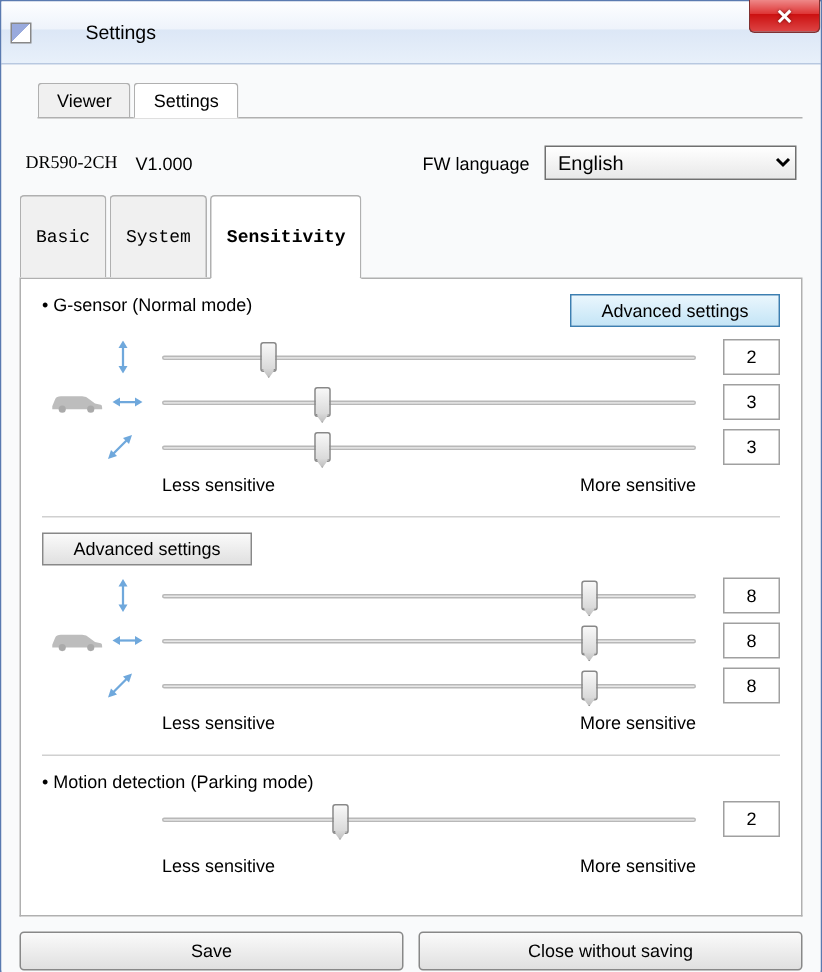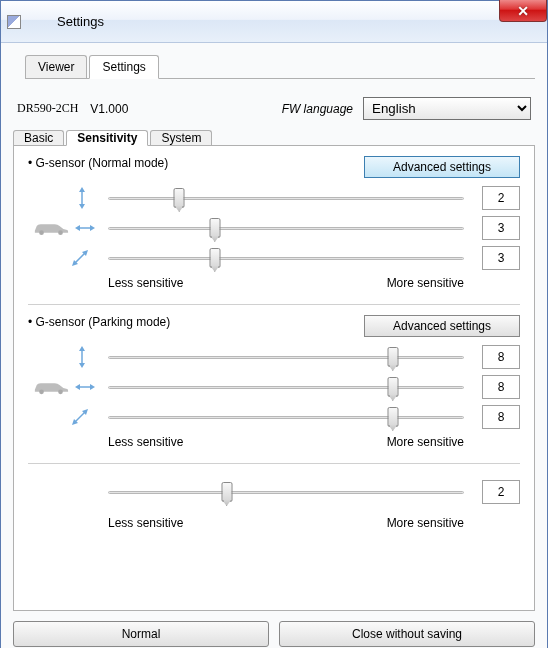--- a/index.html
+++ b/index.html
@@ -11,30 +11,30 @@
 .close-btn { position: absolute; right: 0; top: -1px; width: 48px; height: 22px; background: linear-gradient(to bottom, #e88 0%, #d33 45%, #c11 46%, #d44 100%); border: 1px solid #803030; border-top: none; border-radius: 0 0 4px 4px; display: flex; align-items: center; justify-content: center; cursor: pointer; }
 .close-x { color: #fff; font-size: 14px; font-weight: bold; text-shadow: 0 0 2px rgba(0,0,0,0.5); }
 .content { padding: 12px; background: #f9fafb; height: calc(100% - 30px); display: flex; flex-direction: column; }
 .top-tabs { margin-bottom: 10px; padding-left: 12px; }
 .tab-row { display: flex; border-bottom: 1px solid #b0b0b0; }
 .tab { padding: 4px 12px; border: 1px solid #b0b0b0; border-bottom: none; background: #f0f0f0; margin-right: 2px; cursor: pointer; border-radius: 3px 3px 0 0; position: relative; }
 .tab.active { background: #fff; border-bottom: 1px solid #fff; margin-bottom: -1px; z-index: 1; }
 .fw-info { display: flex; align-items: center; padding: 8px 4px 10px 4px; }
 .model { margin-right: 12px; font-family: Liberation Serif, serif; }
 .version { margin-right: auto; }
-.lang-label { margin-right: 10px; font-style: italic; }
+.lang-label { margin-right: 10px; }
 .lang-select { width: 168px; padding: 2px 4px; border: 1px solid #707070; background: linear-gradient(to bottom, #fff, #e8e8e8); cursor: pointer; }
 .sub-tabs { display: flex; border-bottom: 1px solid #b0b0b0; }
-.sub-tab { padding: 0 10px; border: 1px solid #b0b0b0; border-bottom: none; background: #f0f0f0; margin-right: 2px; cursor: pointer; border-radius: 3px 3px 0 0; }
+.sub-tab { padding: 20px 10px; border: 1px solid #b0b0b0; border-bottom: none; background: #f0f0f0; margin-right: 2px; cursor: pointer; border-radius: 3px 3px 0 0; font-family: Liberation Mono, monospace; }
 .sub-tab.active { background: #fff; border-bottom: 1px solid #fff; margin-bottom: -1px; font-weight: bold; }
 .panel { border: 1px solid #b0b0b0; border-top: none; background: #fff; padding: 10px 14px; flex: 1; overflow: auto; }
 .section { margin-bottom: 14px; }
 .section-head { display: flex; margin-bottom: 8px; }
 .section-title { flex: 1; }
-.adv-btn { width: 156px; padding: 3px 8px; border: 1px solid #888; background: linear-gradient(to bottom, #fafafa, #e0e0e0); cursor: pointer; font-size: 12px; }
+.adv-btn { width: 140px; padding: 3px 8px; border: 1px solid #888; background: linear-gradient(to bottom, #fafafa, #e0e0e0); cursor: pointer; font-size: 12px; }
 .adv-btn.active { border: 1px solid #3c7fb1; background: linear-gradient(to bottom, #eaf6fd, #c4e5f6); }
 .slider-row { display: flex; align-items: center; margin-bottom: 6px; }
 .axis-icon { width: 80px; display: flex; justify-content: flex-end; padding-right: 18px; }
 .car-icon { width: 80px; display: flex; align-items: center; justify-content: flex-end; padding-right: 12px; }
 .car-svg { width: 38px; height: 16px; opacity: 0.55; }
 .slider-track { flex: 1; position: relative; height: 20px; }
 .track-line { position: absolute; top: 9px; left: 0; right: 0; height: 3px; background: linear-gradient(to bottom, #d8d8d8, #f0f0f0); border: 1px solid #b8b8b8; border-radius: 2px; }
 .thumb { position: absolute; top: 0; width: 11px; height: 20px; background: linear-gradient(to bottom, #f8f8f8, #d8d8d8); border: 1px solid #888; border-radius: 2px; cursor: pointer; transform: translateX(-50%); }
 .thumb::after { content: ''; position: absolute; bottom: -5px; left: 0; right: 0; height: 5px; background: linear-gradient(to bottom, #d8d8d8, #c0c0c0); border: 1px solid #888; border-top: none; clip-path: polygon(0 0, 100% 0, 50% 100%); }
 .val-box { width: 38px; height: 24px; margin-left: 18px; border: 1px solid #a0a0a0; background: #fff; display: flex; align-items: center; justify-content: center; }
@@ -69,22 +69,22 @@
     <div class="fw-info">
       <span class="model">DR590-2CH</span>
       <span class="version">V1.000</span>
       <span class="lang-label">FW language</span>
       <select class="lang-select">
         <option>English</option>
       </select>
     </div>
     <div class="sub-tabs">
       <div class="sub-tab">Basic</div>
+      <div class="sub-tab">System</div>
       <div class="sub-tab active">Sensitivity</div>
-      <div class="sub-tab">System</div>
     </div>
     <div class="panel">
 
       <div class="section">
         <div class="section-head">
           <div class="section-title">• G-sensor (Normal mode)</div>
           <button class="adv-btn active">Advanced settings</button>
         </div>
         <div class="slider-row">
           <div class="axis-icon">
@@ -136,21 +136,20 @@
         <div class="labels">
           <span>Less sensitive</span>
           <span>More sensitive</span>
         </div>
       </div>
 
       <hr class="divider">
 
       <div class="section">
         <div class="section-head">
-          <div class="section-title">• G-sensor (Parking mode)</div>
           <button class="adv-btn">Advanced settings</button>
         </div>
         <div class="slider-row">
           <div class="axis-icon">
             <svg width="16" height="22">
                 <line class="arrow" x1="8" y1="3" x2="8" y2="19"></line>
                 <polygon class="arrow-head" points="8,0 5,5 11,5"></polygon>
                 <polygon class="arrow-head" points="8,22 5,17 11,17"></polygon>
               </svg>
           </div>
@@ -195,33 +194,34 @@
         </div>
         <div class="labels">
           <span>Less sensitive</span>
           <span>More sensitive</span>
         </div>
       </div>
 
       <hr class="divider">
 
       <div class="section">
+        <div class="section-title">• Motion detection (Parking mode)</div>
         <div class="slider-row motion-slider">
           <div class="axis-icon"></div>
           <div class="slider-track">
               <div class="track-line"></div>
               <div class="thumb" style="left: 33.3333%;"></div>
             </div>
           <div class="val-box">2</div>
         </div>
         <div class="labels">
           <span>Less sensitive</span>
           <span>More sensitive</span>
         </div>
       </div>
 
     </div>
     <div class="footer">
-      <button>Normal</button>
+      <button>Save</button>
       <button>Close without saving</button>
     </div>
   </div>
 </div>
 
 </body></html>

